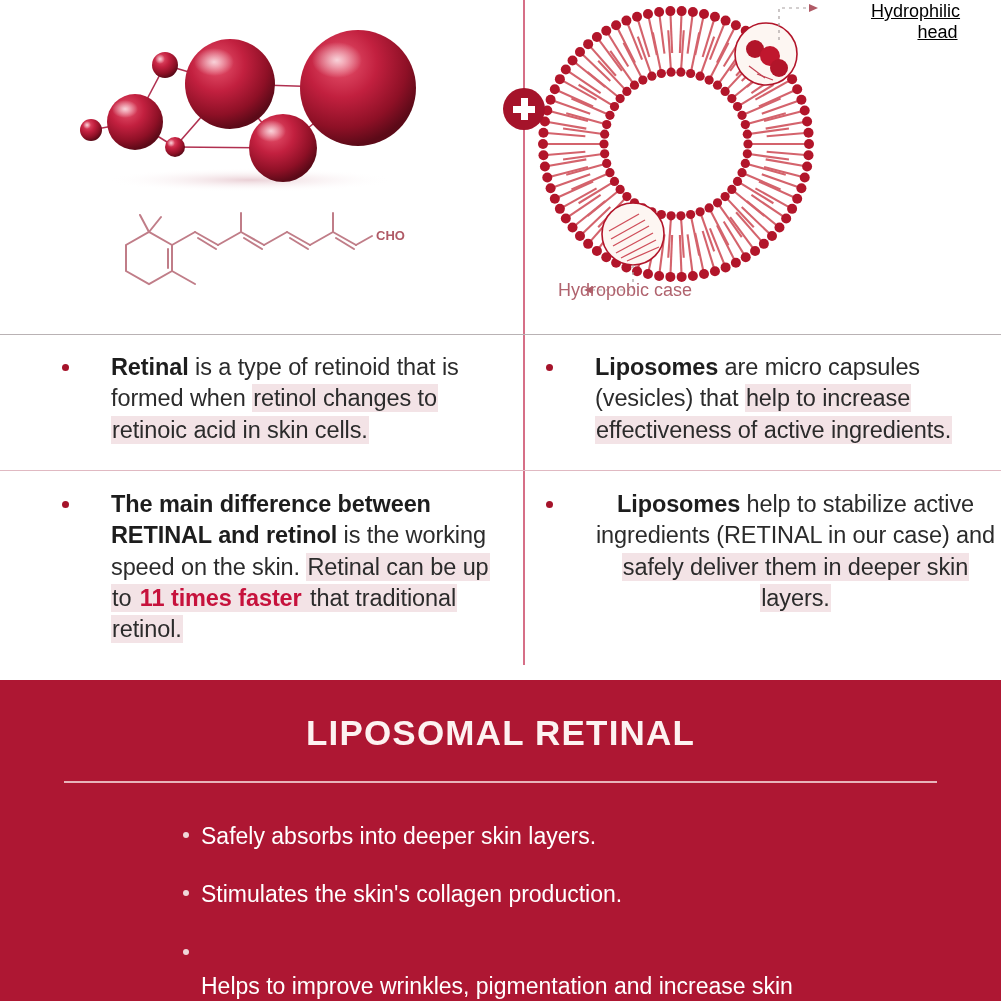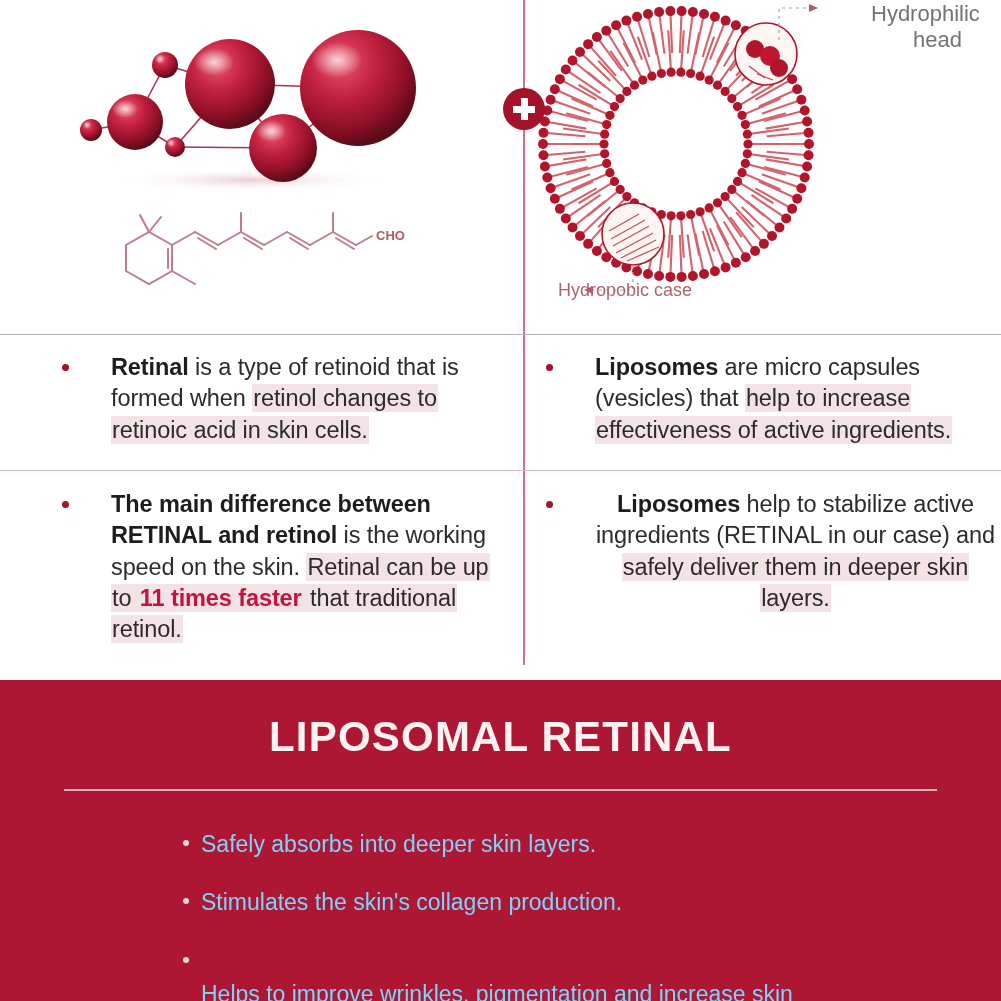--- a/index.html
+++ b/index.html
@@ -61,28 +61,28 @@
   .cell-r1r { left:546px; top:352px; width:445px; }
   .cell-r2l { left:62px;  top:489px; width:450px; }
   .cell-r2r { left:546px; top:489px; width:450px;text-align:center; }
 
   
   .redpanel {
     position:absolute; left:0; top:680px; width:1001px; height:321px;
     background:#ae1733;
   }
   .redpanel h1 {
-    color:#fdf2f1; font-size:42px; font-weight:bold; letter-spacing:1.2px;
+    color:#fdf2f1; font-size:35px; font-weight:bold; letter-spacing:1.2px;
     text-align:center; margin-top:33px; font-family:"Liberation Sans", sans-serif;
   }
   .rule { width:873px; height:2px; background:#e8b4bb; margin:28px auto 0; }
   .red-list { margin:38px 0 0 183px; }
   .red-list .bullet-row { margin-bottom:28px; }
   .red-list .dot { background:#f0d7d9; width:6px; height:6px; margin-top:11px; margin-right:12px; }
-  .red-list p { color:#7dd3fc; font-size:23px; line-height:1.32; }
+  .red-list p { color:#ffffff; font-size:23px; line-height:1.32; }
 </style>
 </head>
 <body>
 
 <div class="page">
 
   <div class="illo-band">
 
     <div class="illo-cell illo-left">
 
@@ -434,21 +434,21 @@
           <path d="M258 46 L258 14 L288 14"></path>
         </g>
         <path d="M288 10 L297 14 L288 18 Z" fill="#b05a66"></path>
         <g stroke="#a8a0a0" stroke-width="1.2" fill="none" stroke-dasharray="3,4">
           <path d="M112 271 L112 296 L72 296"></path>
         </g>
         <path d="M72 292 L63 296 L72 300 Z" fill="#b05a66"></path>
       </svg>
 
       <div style="position:absolute; left:370px; top:1px; width:125px; text-align:left;
-                  font-size:22px; line-height:1.18; color:#737373;">
+                  font-size:18px; line-height:1.18; color:#000000;text-decoration:underline;">
         <div>Hydrophilic</div>
         <div style="text-align:center; padding-left:8px;">head</div>
       </div>
 
       <div style="position:absolute; left:-9px; top:280px; width:200px; text-align:right;
                   font-size:18px; color:#b0636e;">Hydropobic case</div>
     </div>
 
     <div class="plus-badge">
       <span class="bar-h"></span>

